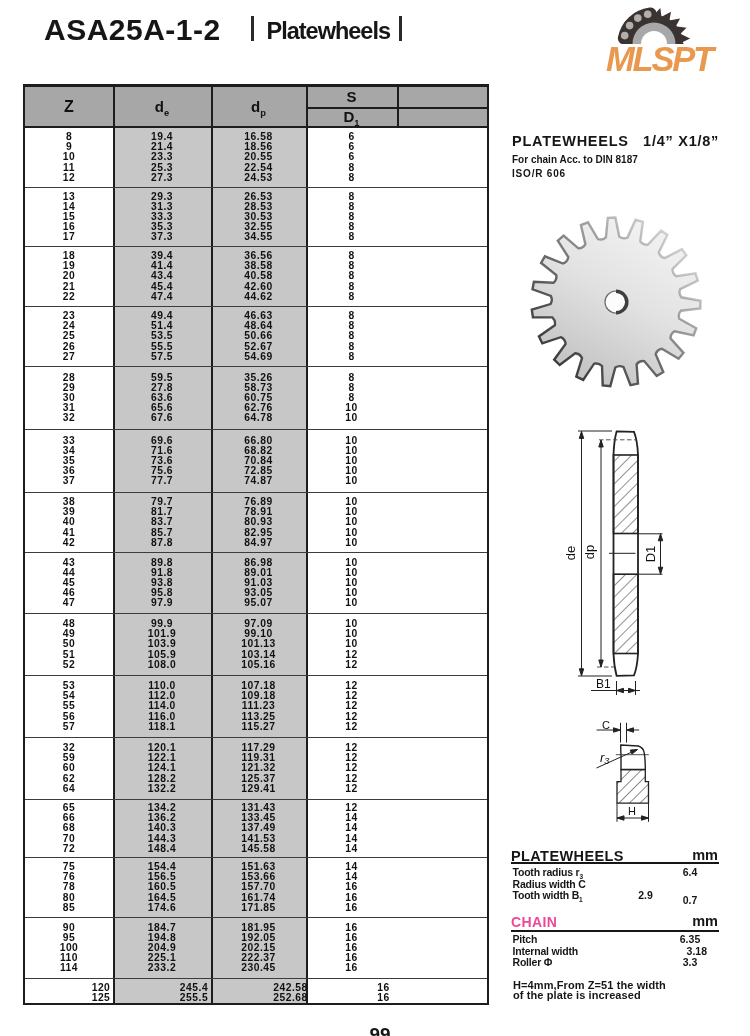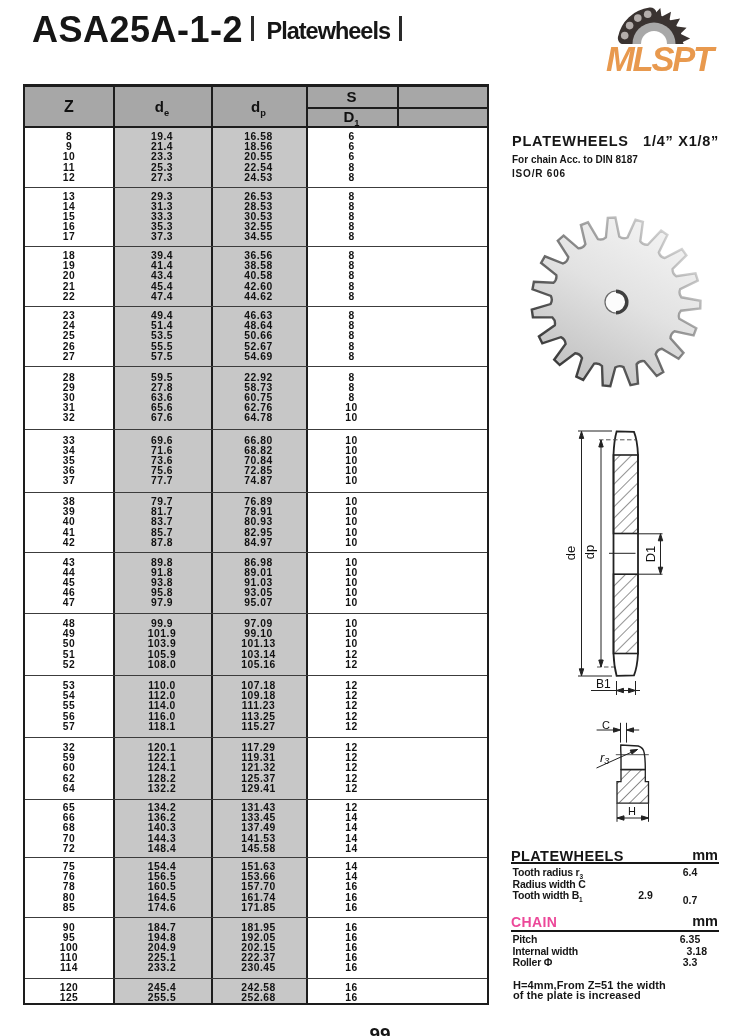--- a/index.html
+++ b/index.html
@@ -6,32 +6,32 @@
 *{box-sizing:border-box;}
 .abs{position:absolute;}
 #tbl{position:absolute;left:23px;top:84px;width:466px;height:921px;
   border:2px solid #1d1d1d;border-top-width:3px;}
 #thead{position:absolute;left:0;top:0;width:100%;height:41px;background:#a7a7a7;
   border-bottom:2px solid #1d1d1d;}
 .vline{position:absolute;top:0;bottom:0;width:2px;background:#1d1d1d;}
 #grayband{position:absolute;left:88px;top:41px;width:193px;bottom:0;background:#c7c7c7;}
 #tbody{position:absolute;left:0;top:41px;right:0;bottom:0;}
 .grp{position:relative;border-bottom:1px solid #3c3c3c;display:flex;flex-direction:column;justify-content:center;}
-.grp:last-child{border-bottom:none;}
+.grp:last-child{border-bottom:none;padding-left:32px;}
 .tr{height:10.1px;line-height:10.1px;font-size:10.3px;font-weight:bold;color:#111;display:flex;letter-spacing:0.5px;}
 .c1{width:88px;text-align:center;}
 .c2{width:98px;text-align:center;}
 .c3{width:95px;text-align:center;}
 .c4{width:91px;text-align:center;}
 .hcell{position:absolute;color:#111;font-weight:bold;text-align:center;}
 sub{font-size:62%;line-height:0;}
 </style></head>
 <body>
 
-<div class="abs" style="left:32px;top:14px;font-size:36px;font-weight:bold;color:#161616;letter-spacing:0.5px;line-height:32px;">ASA25A-1-2</div>
+<div class="abs" style="left:44px;top:14px;font-size:30px;font-weight:bold;color:#161616;letter-spacing:0.5px;line-height:32px;">ASA25A-1-2</div>
 
 <div class="abs" style="left:251px;top:16px;width:3px;height:25px;background:#2a2a2a;"></div>
 
 <div class="abs" style="left:266.5px;top:20px;font-size:23.5px;font-weight:bold;color:#161616;letter-spacing:-1px;line-height:22px;">Platewheels</div>
 
 <div class="abs" style="left:399px;top:16px;width:3px;height:25px;background:#2a2a2a;"></div>
 
 <div class="abs" style="left:596px;top:0px;width:134px;height:76px;">
 <svg width="134" height="76" viewBox="0 0 134 76">
   <defs>
@@ -216,21 +216,21 @@
           <span class="c2">57.5</span>
           <span class="c3">54.69</span>
           <span class="c4">8</span>
         </div>
       </div>
 
 <div class="grp" style="height:63px">
         <div class="tr">
           <span class="c1">28</span>
           <span class="c2">59.5</span>
-          <span class="c3">22.92</span>
+          <span class="c3">35.26</span>
           <span class="c4">8</span>
         </div>
         <div class="tr">
           <span class="c1">29</span>
           <span class="c2">27.8</span>
           <span class="c3">58.73</span>
           <span class="c4">8</span>
         </div>
         <div class="tr">
           <span class="c1">30</span>

